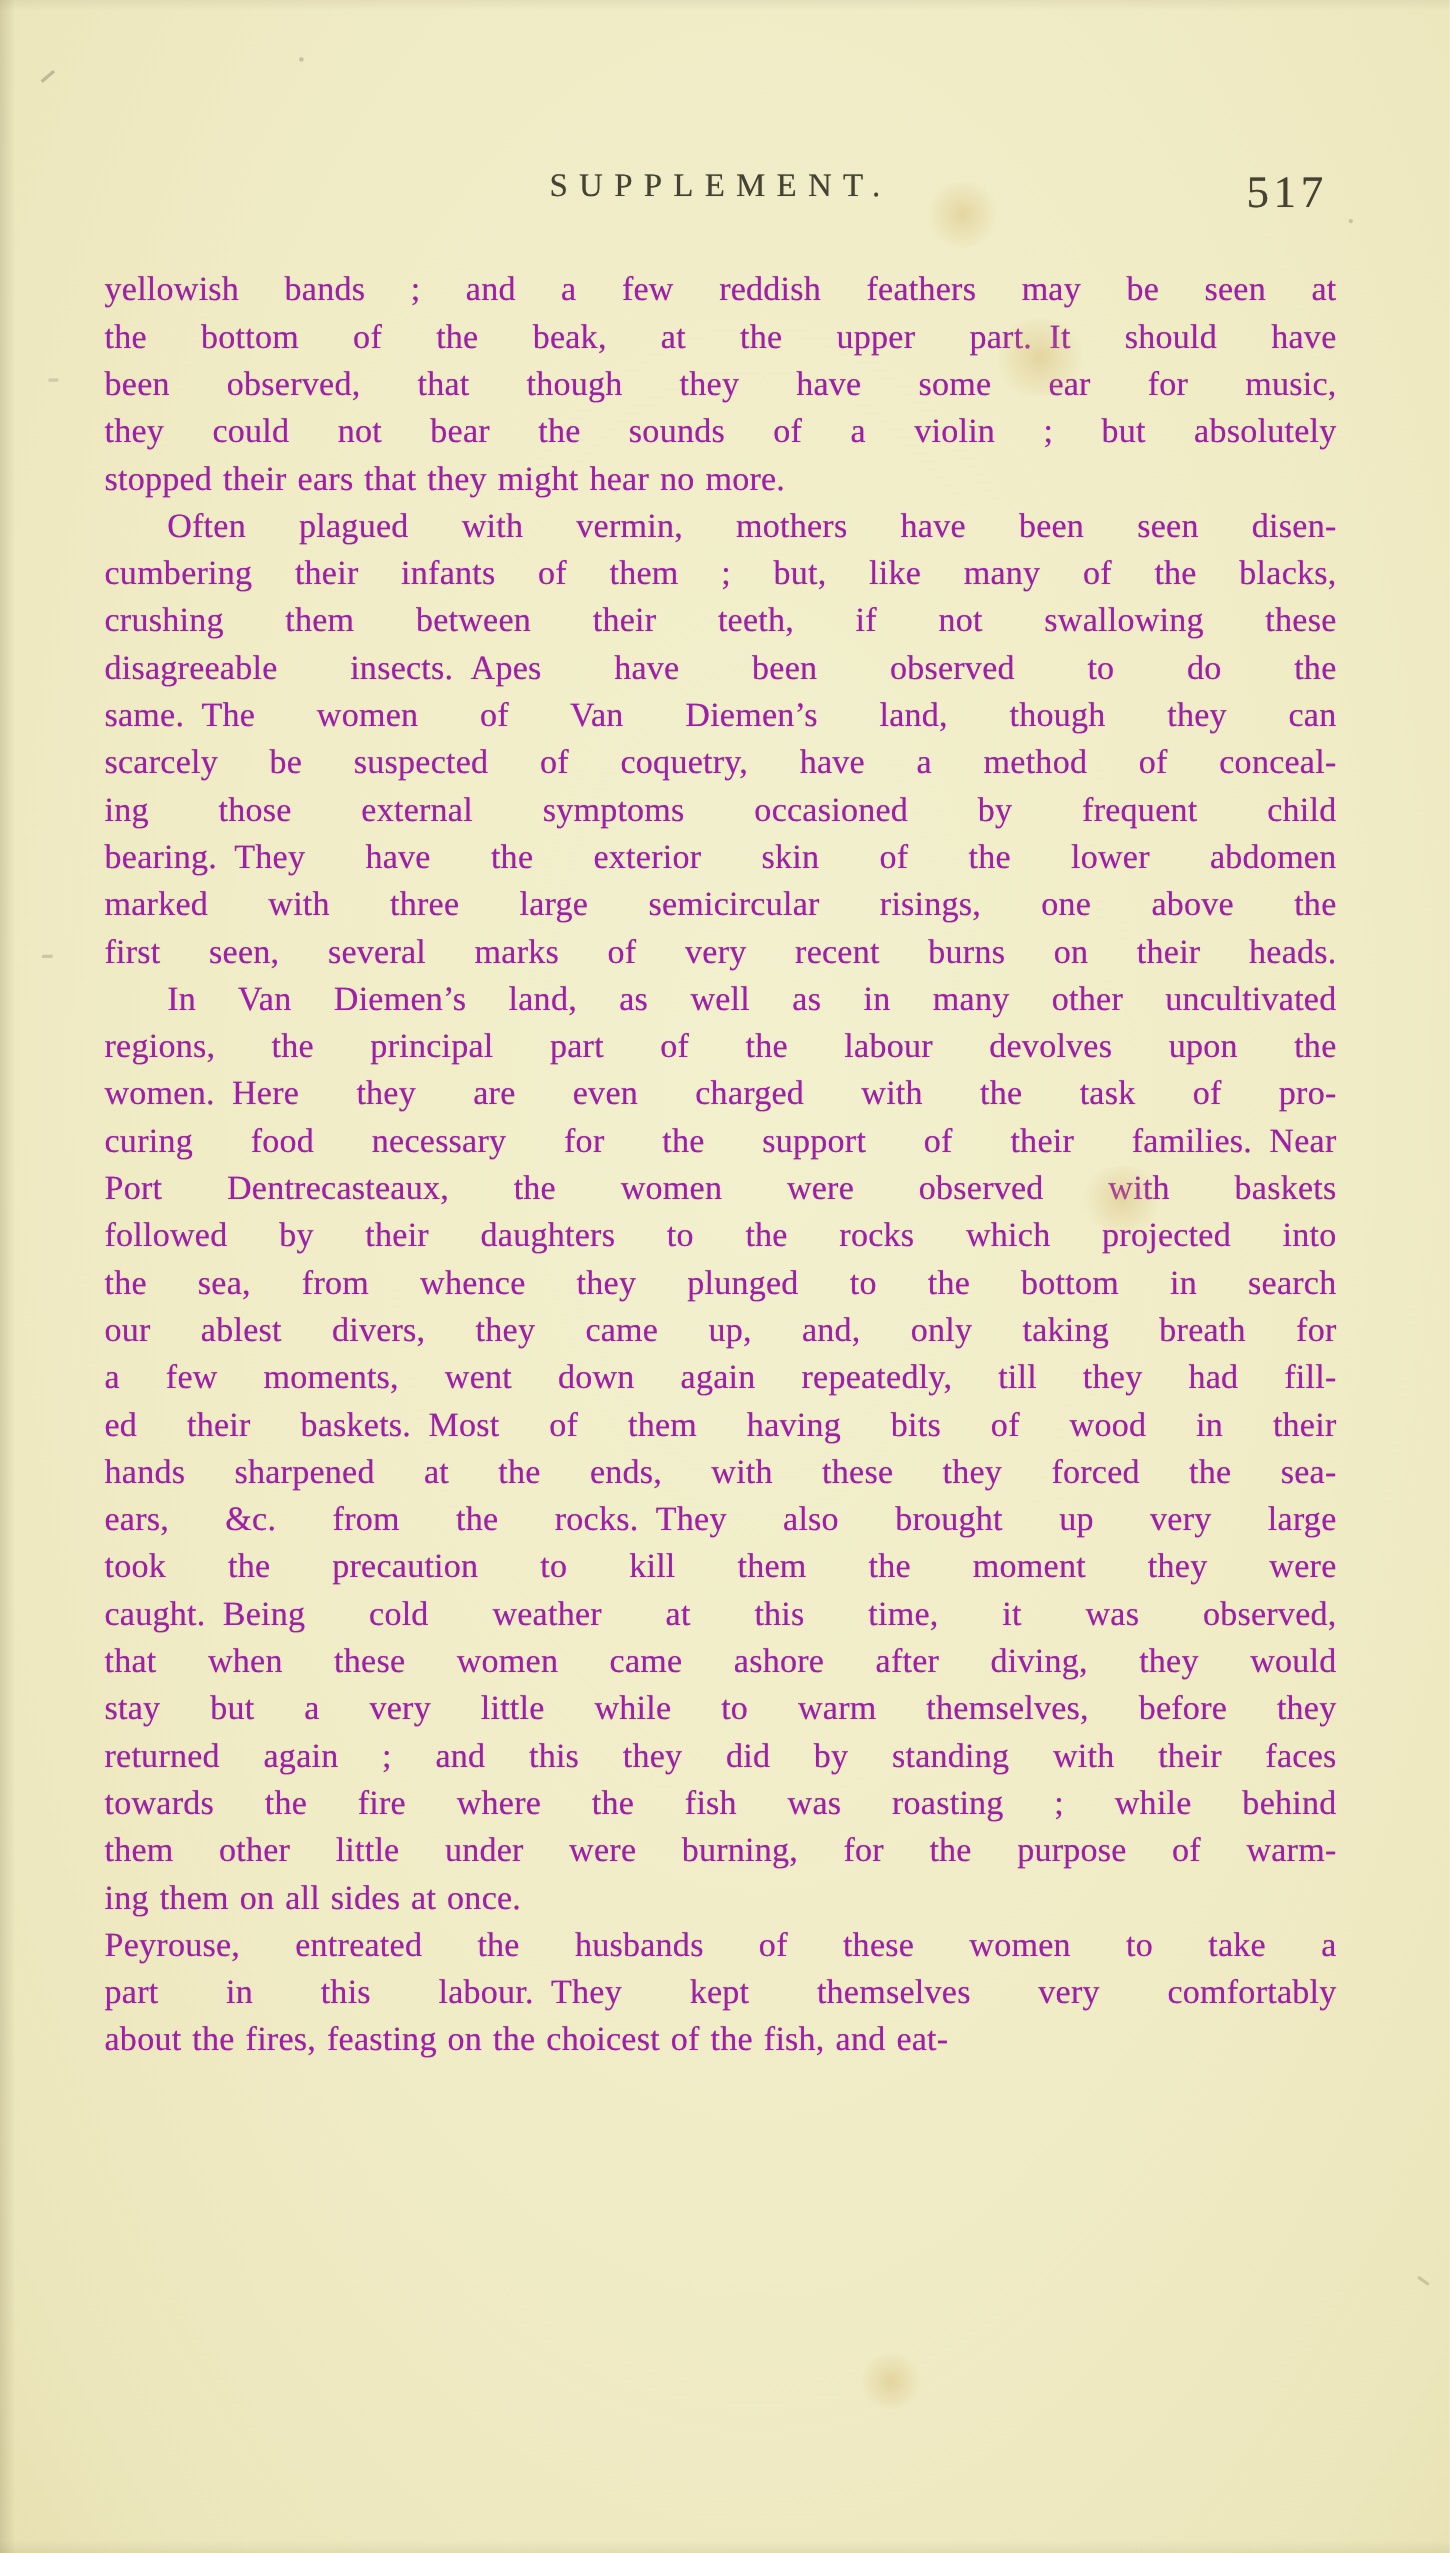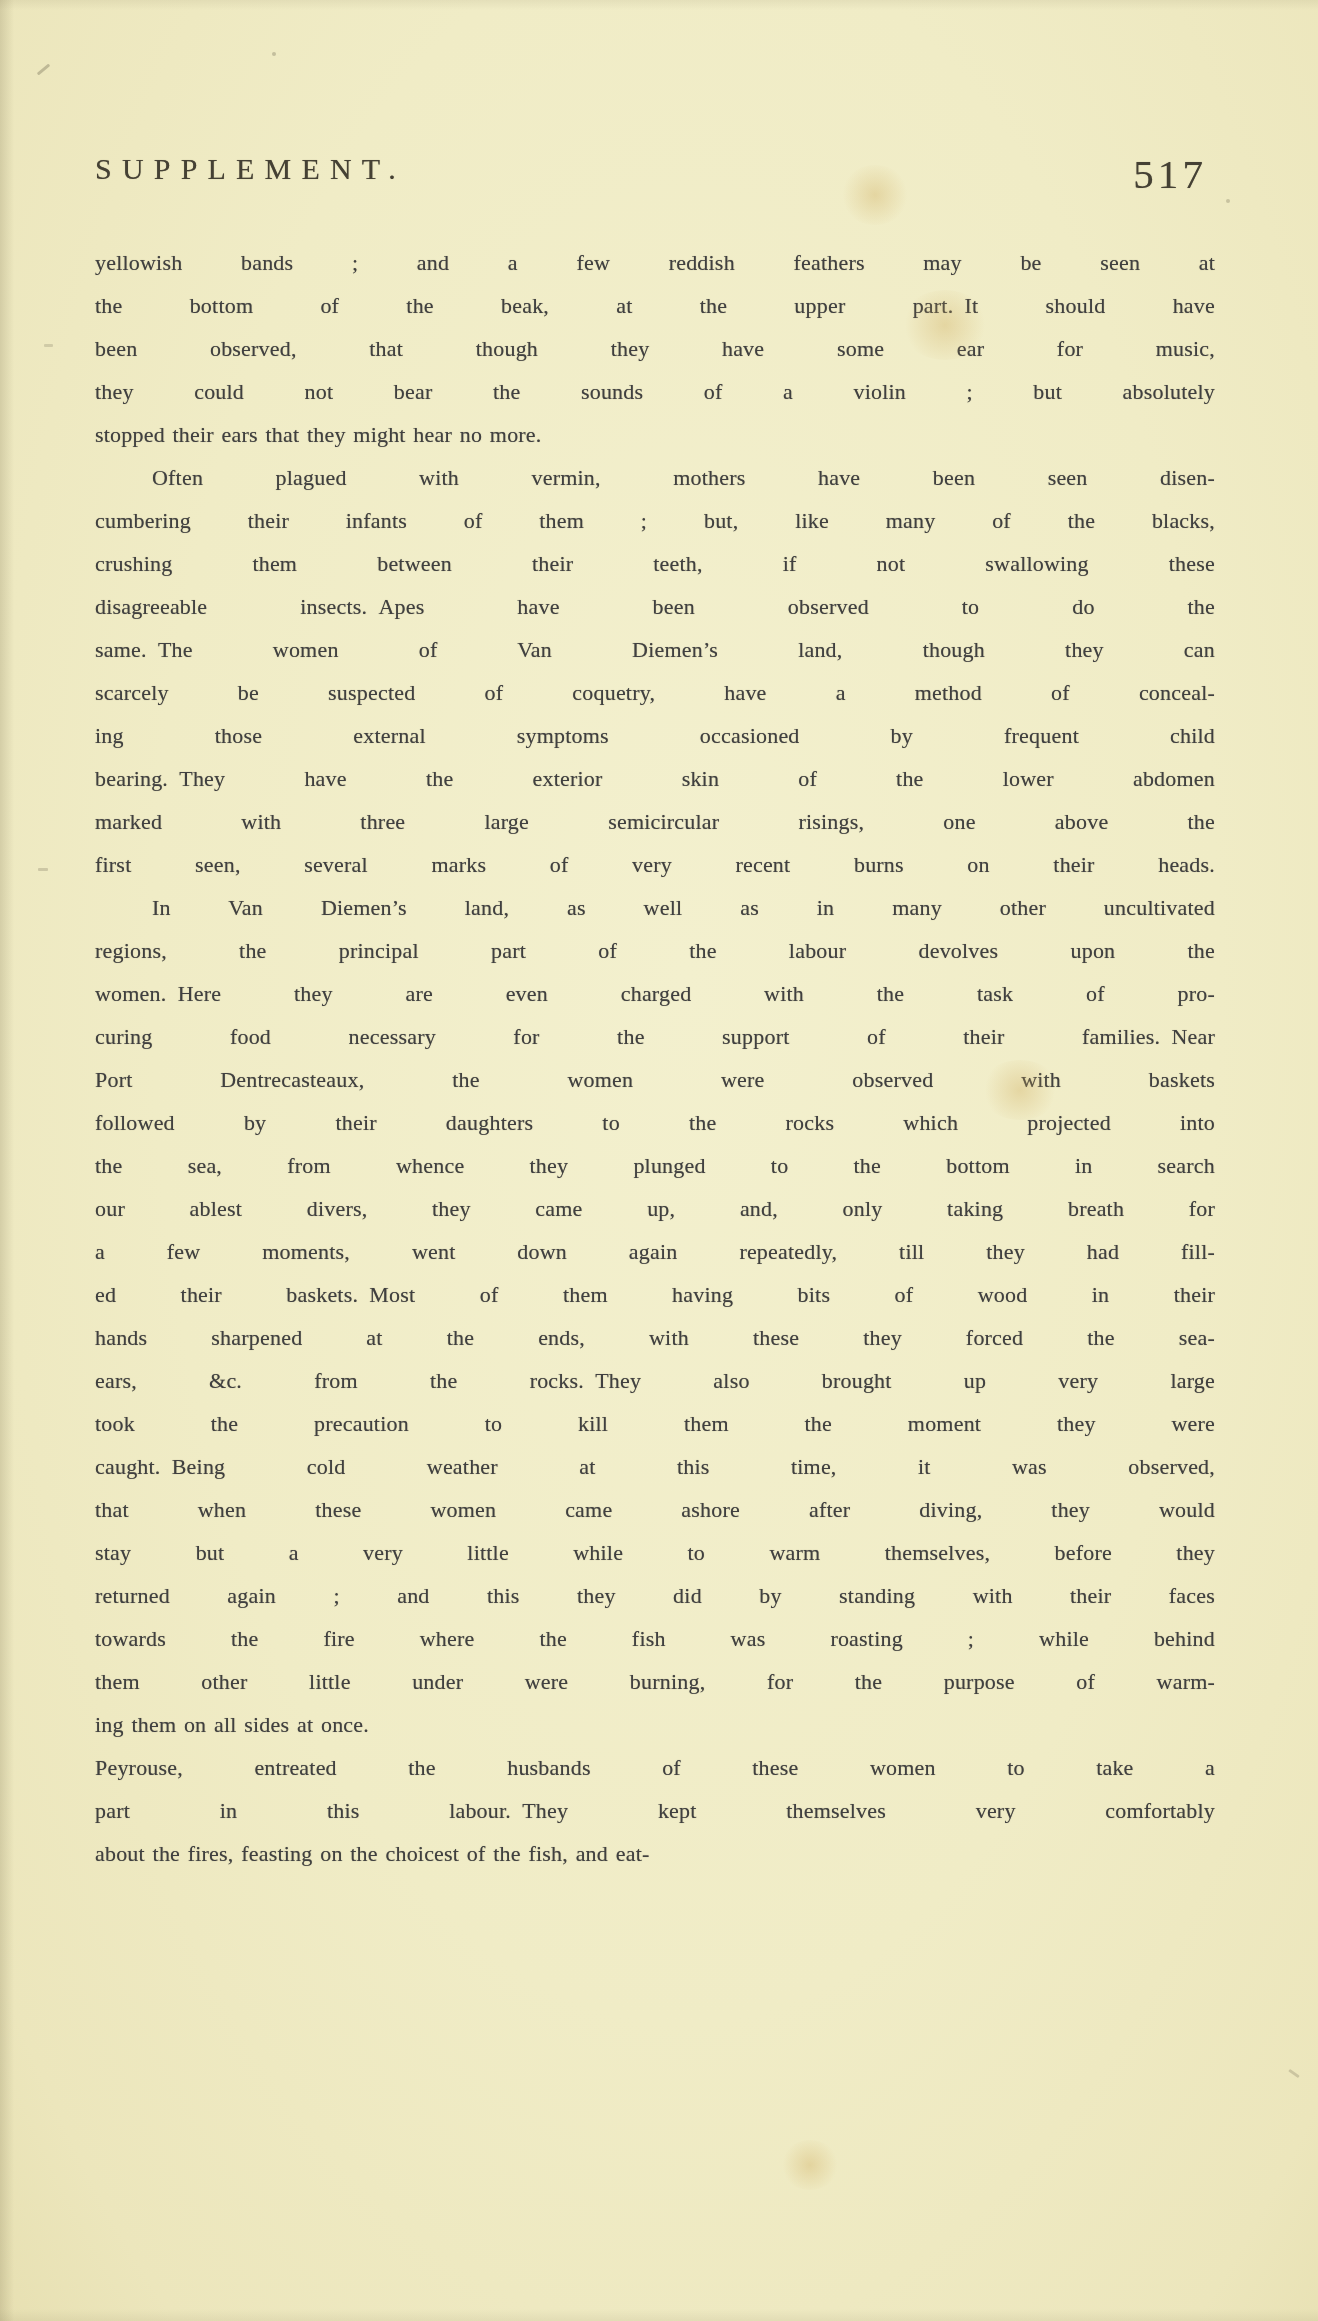--- a/index.html
+++ b/index.html
@@ -27,37 +27,38 @@
     position: absolute; left: 0; bottom: 0; right: 0; height: 12px;
     background: linear-gradient(0deg, rgba(120,110,75,0.10), rgba(120,110,75,0.0));
   }
   .running-head {
     position: absolute;
     left: 95px; width: 1120px; top: 152px; height: 44px;
     color: #454134;
   }
   .head-title {
     position: absolute; left: 0; right: 0; top: 0;
+    text-align: center;
     font-size: 30px;
     letter-spacing: 0.34em;
     text-shadow: 0 0 0.7px rgba(62,57,42,0.55);
   }
   .head-pagenum {
     position: absolute; right: 8px; top: -2px;
     font-size: 41px;
     letter-spacing: 0.10em;
     text-shadow: 0 0 0.7px rgba(62,57,42,0.55);
   }
   .text-block {
     position: absolute;
     left: 95px; top: 241px;
     width: 1120px;
-    font-size: 22px;
+    font-size: 31px;
     line-height: 43px;
-    color: #404040;
+    color: #a21caf;
     word-spacing: 2px;
     letter-spacing: 0.2px;
     text-shadow: 0 0 0.8px rgba(62,57,42,0.50);
   }
   .line { text-align: justify; text-align-last: justify; }
   .line.endline { text-align-last: left; }
   .line.indent { padding-left: 57px; }
   
   .speck {
     position: absolute; background: rgba(85,78,58,0.55); border-radius: 1px;

